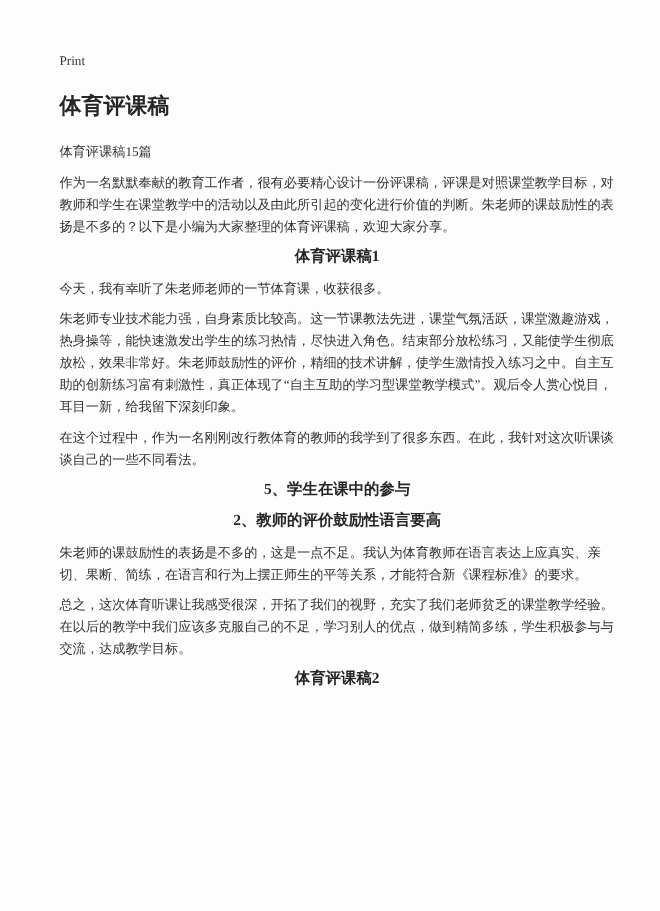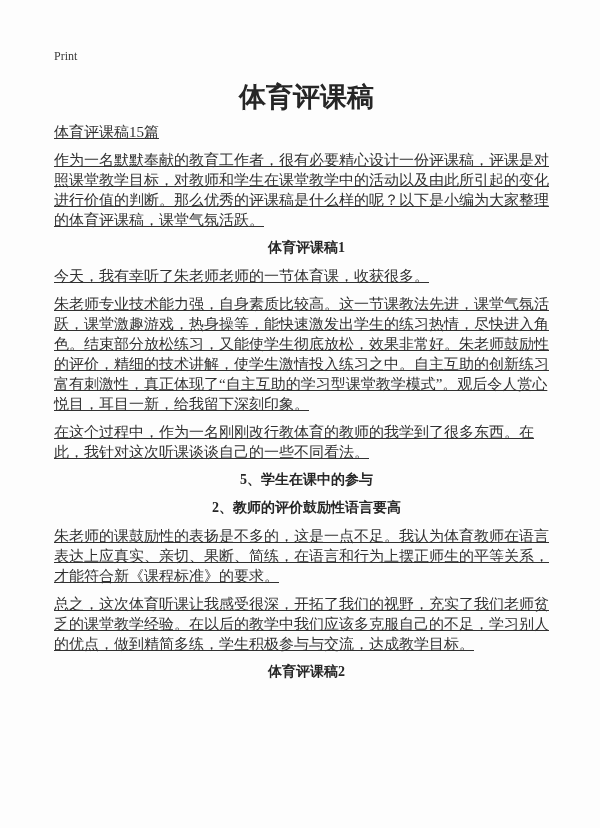--- a/index.html
+++ b/index.html
@@ -21,51 +21,50 @@
     padding: 46px 41px 0 54px;
   }
   .print-label {
     font-size: 12px;
     line-height: 14px;
     color: #3a3a3a;
     cursor: pointer;
     display: inline-block;
   }
   .doc-title {
-    font-size: 27px;
+    font-size: 20px;
     line-height: 26px;
     font-weight: bold;
-    text-align: center;
+    text-align: left;
     color: #262626;
-    margin: 20px 0 12px 0;
+    margin: 20px 0 18px 0;
   }
   .para {
-    font-size: 15px;
+    font-size: 12px;
     line-height: 20px;
     margin: 8px 0;
-    text-decoration: underline;
   }
   .sec-h {
     font-size: 14px;
     line-height: 20px;
     margin: 8px 0;
     font-weight: bold;
     color: #262626;
     text-align: center;
   }
 </style>
 </head>
 <body>
 
 <div class="page">
   <div class="print-label">Print</div>
   <h1 class="doc-title">体育评课稿</h1>
   <div id="doc-blocks">
       <p class="para">体育评课稿15篇</p>
-      <p class="para">作为一名默默奉献的教育工作者，很有必要精心设计一份评课稿，评课是对照课堂教学目标，对教师和学生在课堂教学中的活动以及由此所引起的变化进行价值的判断。那么优秀的评课稿是什么样的呢？以下是小编为大家整理的体育评课稿，课堂气氛活跃。</p>
+      <p class="para">作为一名默默奉献的教育工作者，很有必要精心设计一份评课稿，评课是对照课堂教学目标，对教师和学生在课堂教学中的活动以及由此所引起的变化进行价值的判断。朱老师的课鼓励性的表扬是不多的？以下是小编为大家整理的体育评课稿，欢迎大家分享。</p>
       <h3 class="sec-h">体育评课稿1</h3>
       <p class="para">今天，我有幸听了朱老师老师的一节体育课，收获很多。</p>
       <p class="para">朱老师专业技术能力强，自身素质比较高。这一节课教法先进，课堂气氛活跃，课堂激趣游戏，热身操等，能快速激发出学生的练习热情，尽快进入角色。结束部分放松练习，又能使学生彻底放松，效果非常好。朱老师鼓励性的评价，精细的技术讲解，使学生激情投入练习之中。自主互助的创新练习富有刺激性，真正体现了“自主互助的学习型课堂教学模式”。观后令人赏心悦目，耳目一新，给我留下深刻印象。</p>
       <p class="para">在这个过程中，作为一名刚刚改行教体育的教师的我学到了很多东西。在此，我针对这次听课谈谈自己的一些不同看法。</p>
       <h3 class="sec-h">5、学生在课中的参与</h3>
       <h3 class="sec-h">2、教师的评价鼓励性语言要高</h3>
       <p class="para">朱老师的课鼓励性的表扬是不多的，这是一点不足。我认为体育教师在语言表达上应真实、亲切、果断、简练，在语言和行为上摆正师生的平等关系，才能符合新《课程标准》的要求。</p>
       <p class="para">总之，这次体育听课让我感受很深，开拓了我们的视野，充实了我们老师贫乏的课堂教学经验。在以后的教学中我们应该多克服自己的不足，学习别人的优点，做到精简多练，学生积极参与与交流，达成教学目标。</p>
       <h3 class="sec-h">体育评课稿2</h3>
     </div>

